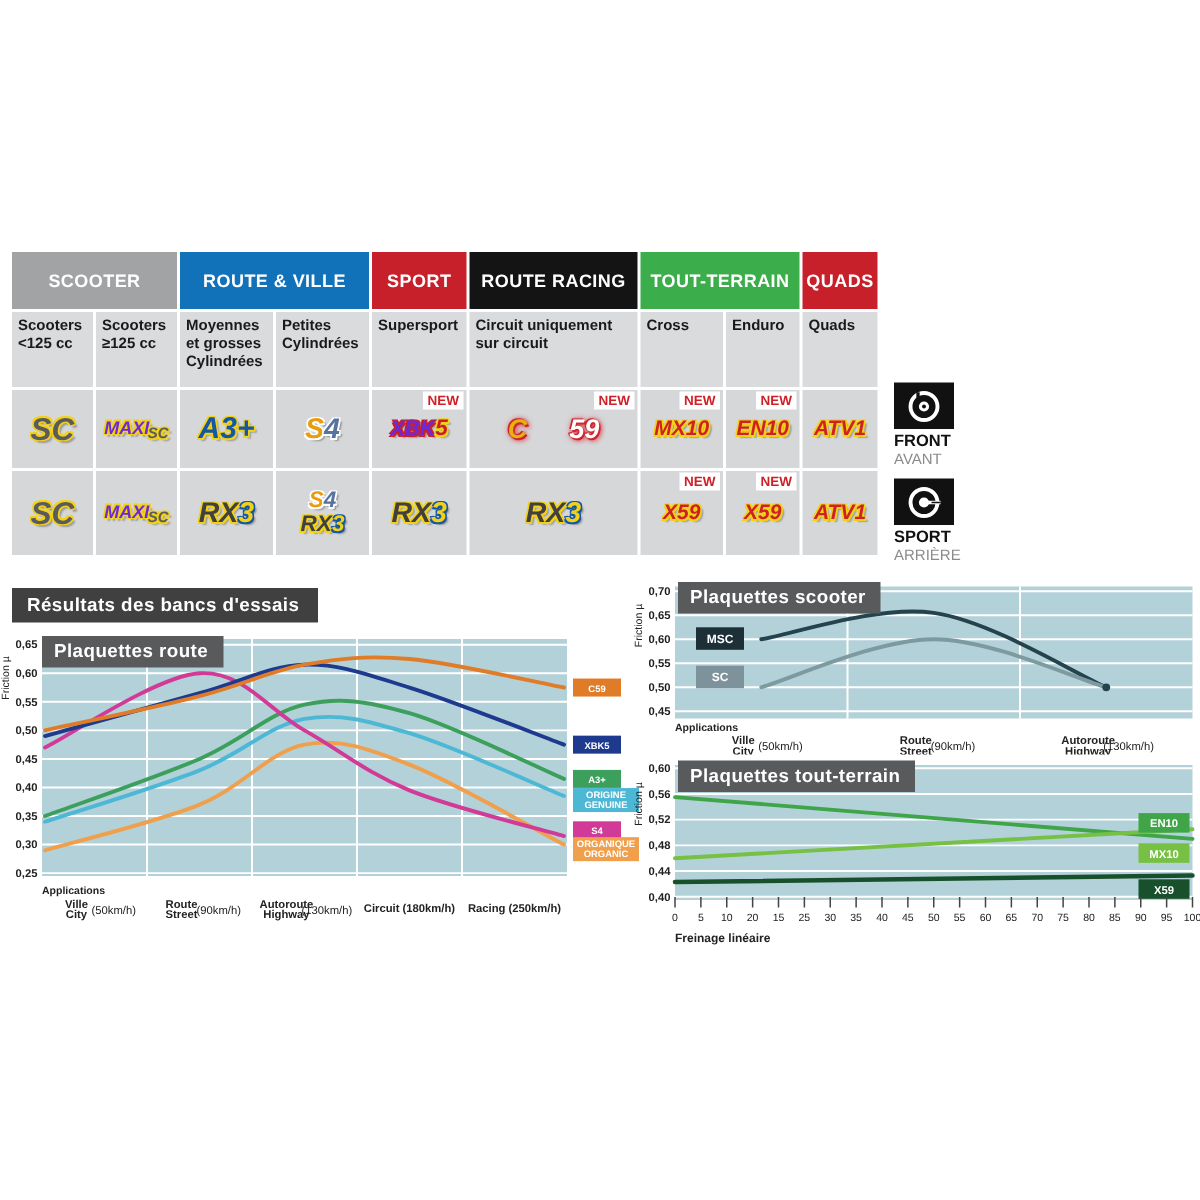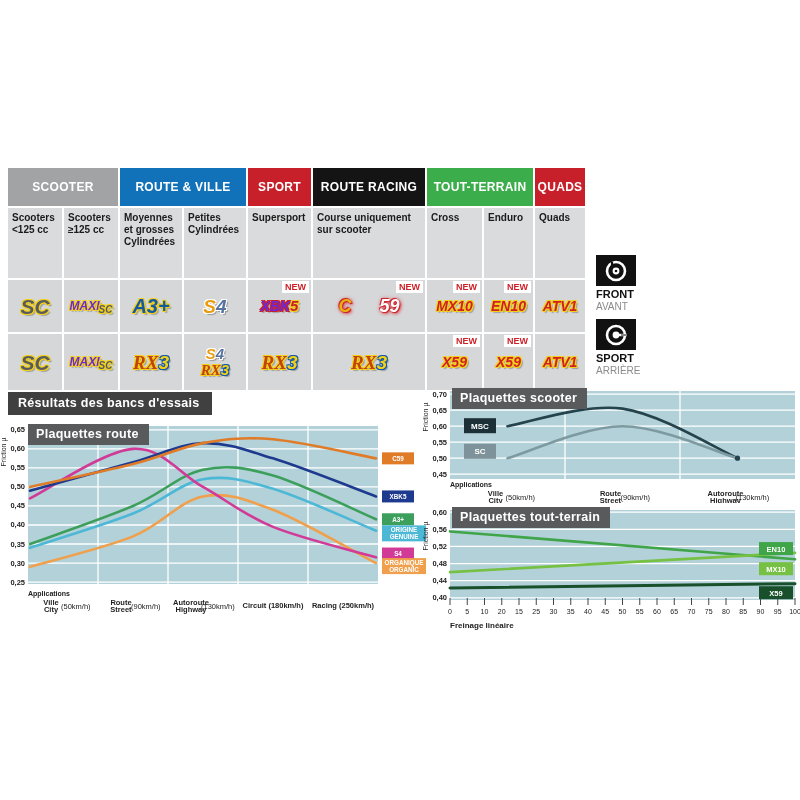--- a/index.html
+++ b/index.html
@@ -5,21 +5,21 @@
   html,body{margin:0;padding:0;background:#fff;}
   .page{position:relative;width:800px;height:800px;background:#ffffff;overflow:hidden;
         font-family:"Liberation Sans", sans-serif;color:#1a1a1a;}
 
   
   .selector-table{position:absolute;left:8px;top:168px;width:577px;
       display:grid;grid-template-columns:54px 54px 62px 62px 63px 112px 55px 49px 50px;
       grid-auto-rows:auto;gap:2px;background:#fff;}
   .cat-cell{height:38px;display:flex;align-items:center;justify-content:center;
       color:#fff;font-weight:bold;font-size:12px;letter-spacing:.3px;text-align:center;}
-  .sub-cell{height:70px;background:#dadbdc;font-size:10px;font-weight:bold;
+  .sub-cell{height:50px;background:#dadbdc;font-size:10px;font-weight:bold;
       padding:4px 3px 0 4px;line-height:1.18;box-sizing:border-box;}
   .prod-cell{position:relative;background:#d6d7d9;display:flex;align-items:center;
       justify-content:center;box-sizing:border-box;}
   .row3{height:52px;} .row4{height:56px;}
   .new-badge{position:absolute;top:1px;right:2px;background:#fff;color:#cf2027;
       font-weight:bold;font-size:9px;padding:0 3px;line-height:12px;}
   .logo{font-style:italic;font-weight:bold;white-space:nowrap;line-height:1;}
   .stack{display:flex;flex-direction:column;align-items:center;line-height:.95;}
   .p{display:inline-block;}
   .ol-yellow{text-shadow:-1px -1px 0 #f2d117,1px -1px 0 #f2d117,-1px 1px 0 #f2d117,1px 1px 0 #f2d117,2px 2px 1px rgba(90,90,90,.45);}
@@ -31,21 +31,21 @@
   .l-maxi{color:#6d28d9;font-size:12px;}
   .l-maxisub{color:#5a5b5e;font-size:10px;vertical-align:-3px;margin-left:-1px;}
   .l-a3p{color:#1457a5;font-size:20px;}
   .l-s4s{color:#e89c0e;font-size:19px;}
   .l-s4n{color:#56729e;font-size:19px;}
   .l-xbk{color:#6d28d9;font-size:14px;}
   .l-xbk5{color:#c8202a;font-size:15px;}
   .l-c59c{color:#e8b10e;font-size:18px;}
   .l-c59n{color:#ffffff;font-size:18px;margin-left:28px;}
   .l-red{color:#cf2027;font-size:14px;}
-  .l-rx{color:#c2410c;font-size:19px;font-family:Liberation Serif, serif;}
+  .l-rx{color:#404040;font-size:19px;}
   .l-rx3{color:#f2d117;font-size:19px;}
   .sm .l-s4s,.sm .l-s4n,.sm .l-rx,.sm .l-rx3{font-size:15px;}
 
   
   .pos-block{position:absolute;left:596px;top:255px;width:60px;}
   .disc-box{width:40px;height:31px;background:#111;display:flex;align-items:center;justify-content:center;}
   .pos-en{font-weight:bold;font-size:11px;color:#111;margin-top:2px;}
   .pos-fr{font-size:10px;color:#8b8b8b;margin-top:1px;margin-bottom:7px;}
 
   
@@ -72,21 +72,21 @@
       <div class="cat-cell" style="grid-column: span 2; background: rgb(18, 114, 185);">ROUTE &amp; VILLE</div>
       <div class="cat-cell" style="grid-column: span 1; background: rgb(200, 32, 42);">SPORT</div>
       <div class="cat-cell" style="grid-column: span 1; background: rgb(20, 20, 20);">ROUTE RACING</div>
       <div class="cat-cell" style="grid-column: span 2; background: rgb(59, 173, 74);">TOUT-TERRAIN</div>
       <div class="cat-cell" style="grid-column: span 1; background: rgb(200, 32, 42);">QUADS</div>
       <div class="sub-cell">Scooters &lt;125 cc</div>
       <div class="sub-cell">Scooters ≥125 cc</div>
       <div class="sub-cell">Moyennes et grosses Cylindrées</div>
       <div class="sub-cell">Petites Cylindrées</div>
       <div class="sub-cell">Supersport</div>
-      <div class="sub-cell">Course uniquement sur scooter</div>
+      <div class="sub-cell">Circuit uniquement sur circuit</div>
       <div class="sub-cell">Cross</div>
       <div class="sub-cell">Enduro</div>
       <div class="sub-cell">Quads</div>
       <div class="prod-cell row3">
         <span class="logo"><span class="p l-sc ol-yellow">SC</span></span>
       </div>
       <div class="prod-cell row3">
         <span class="logo"><span class="p l-maxi ol-yellow">MAXI</span><span class="p l-maxisub ol-yellow">SC</span></span>
       </div>
       <div class="prod-cell row3">

